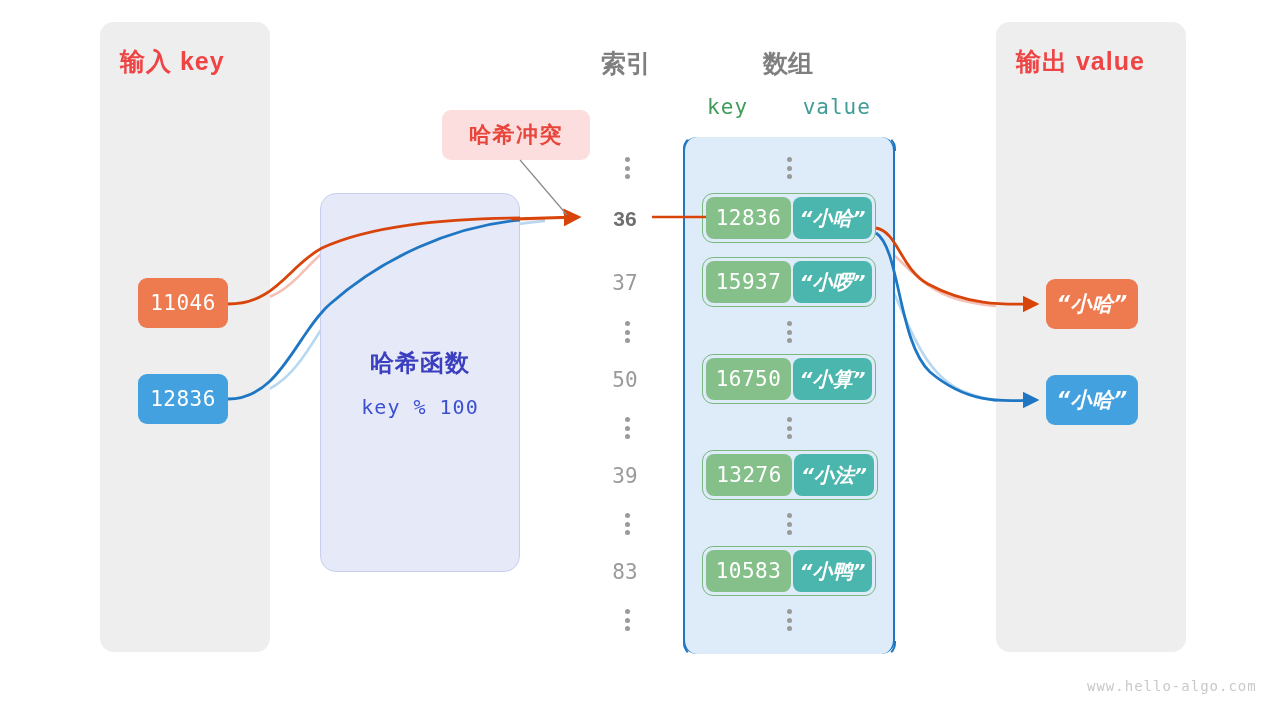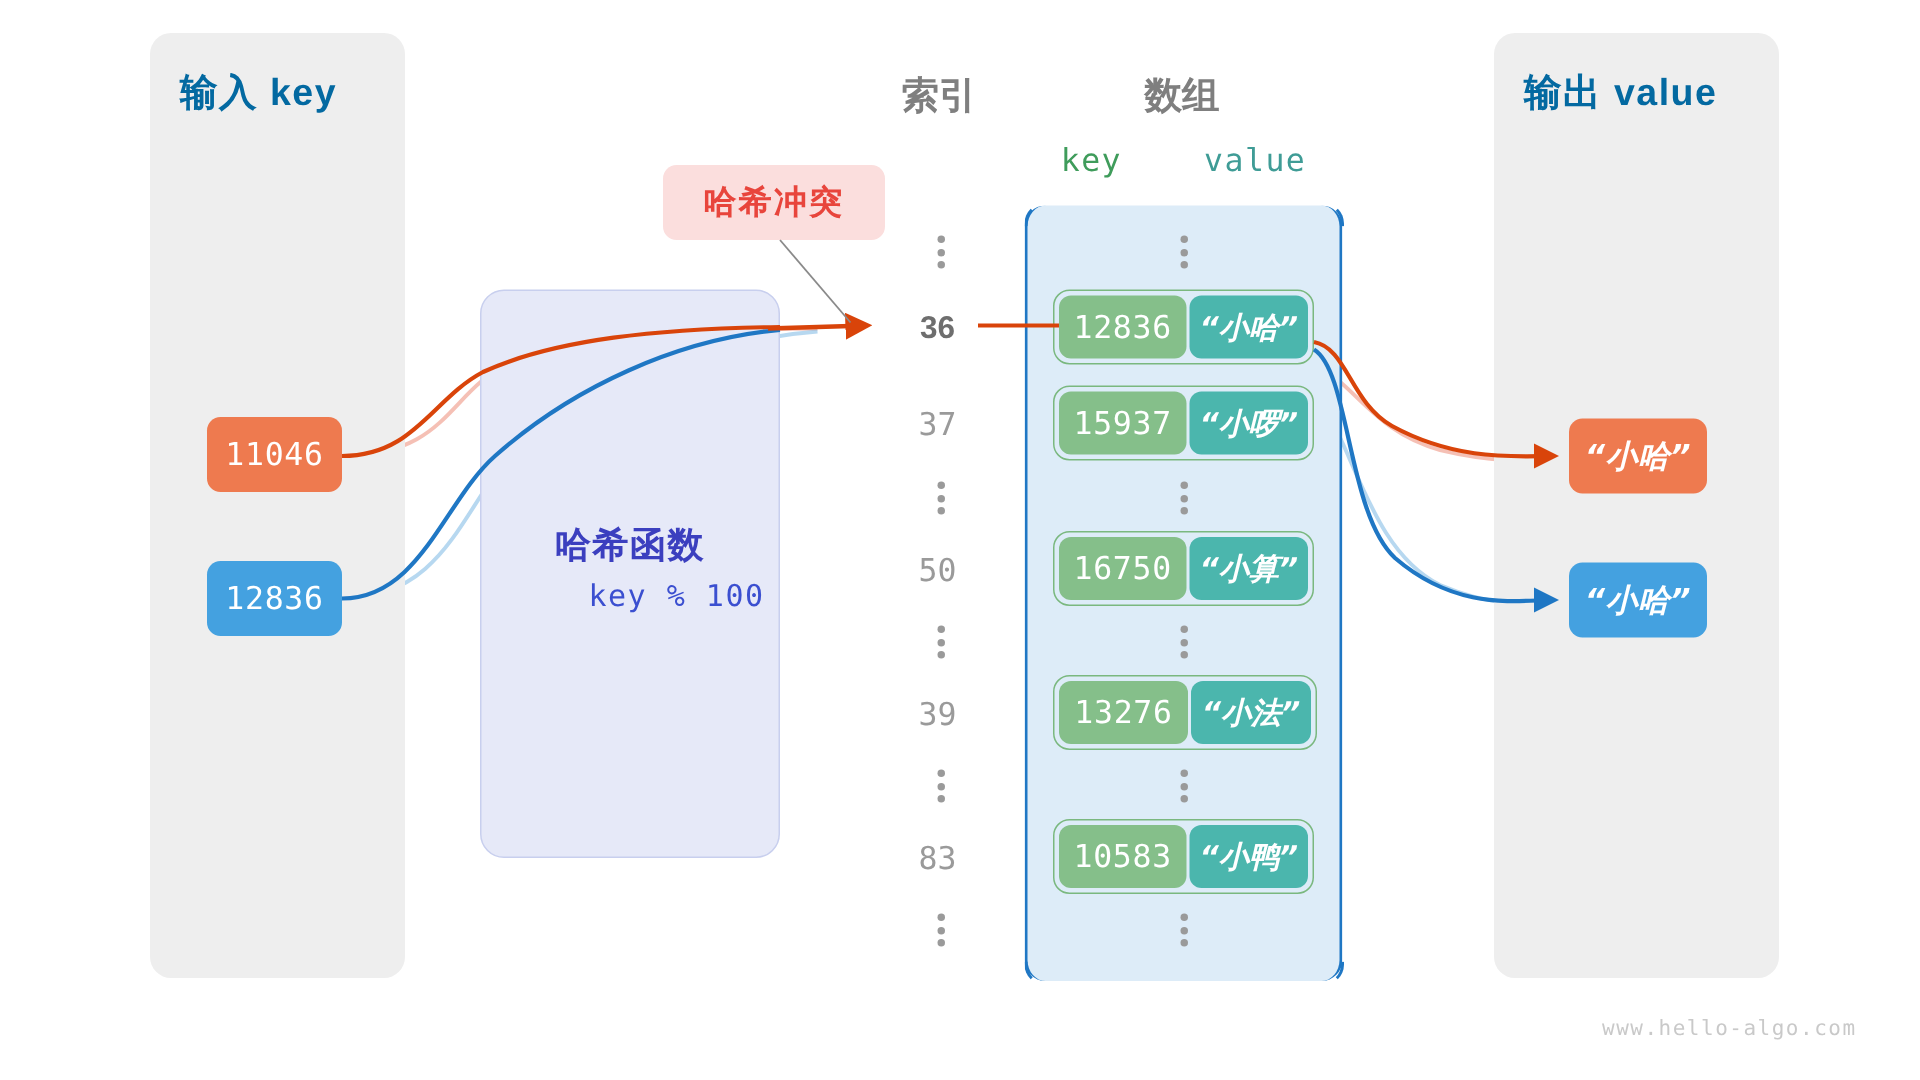--- a/index.html
+++ b/index.html
@@ -22,21 +22,21 @@
   }
 
   
   .side-panel {
     position: absolute;
     background: #eeeeee;
     border-radius: 14px;
   }
   .panel-title {
     position: absolute;
-    color: #0369a1;
+    color: #ef4444;
     font-weight: bold;
     font-size: 25px;
     letter-spacing: 1px;
     white-space: nowrap;
   }
 
   
   .heading {
     position: absolute;
     color: #7f7f7f;
@@ -221,20 +221,21 @@
   }
 
   
   .watermark {
     position: absolute;
     color: #c9c9c9;
     font-family: "DejaVu Sans Mono", "Liberation Mono", monospace;
     font-size: 14px;
     letter-spacing: 1px;
     white-space: nowrap;
+    margin-left: 19px;
   }
 
   svg.overlay {
     position: absolute;
     left: 0; top: 0;
     width: 1280px;
     height: 720px;
     pointer-events: none;
   }
   svg.underlay {
@@ -267,21 +268,21 @@
   <div class="pill pill-orange" style="left:138px; top:278px; width:90px; height:50px;">
     <span>11046</span>
   </div>
   <div class="pill pill-blue" style="left:138px; top:374px; width:90px; height:50px;">
     <span>12836</span>
   </div>
 
   <div class="hashbox" style="left:320px; top:193px; width:200px; height:379px;">
   </div>
   <div class="hashbox-title" style="left:320px; top:347px; width:200px;">哈希函数</div>
-  <div class="hashbox-formula" style="left:320px; top:385px; width:200px;margin-left:31px;">key % 100</div>
+  <div class="hashbox-formula" style="left:320px; top:395px; width:200px;">key % 100</div>
 
   <div class="callout" style="left:442px; top:110px; width:148px; height:50px;">
     <span>哈希冲突</span>
   </div>
 
   <div class="heading" style="left:586px; top:47px; width:80px;">索引</div>
   <div class="heading" style="left:748px; top:47px; width:80px;">数组</div>
   <div class="colheads" style="left:683px; top:95px; width:212px; text-align:center;">
     <span class="k">key</span>
     <span>&nbsp;&nbsp;</span>

